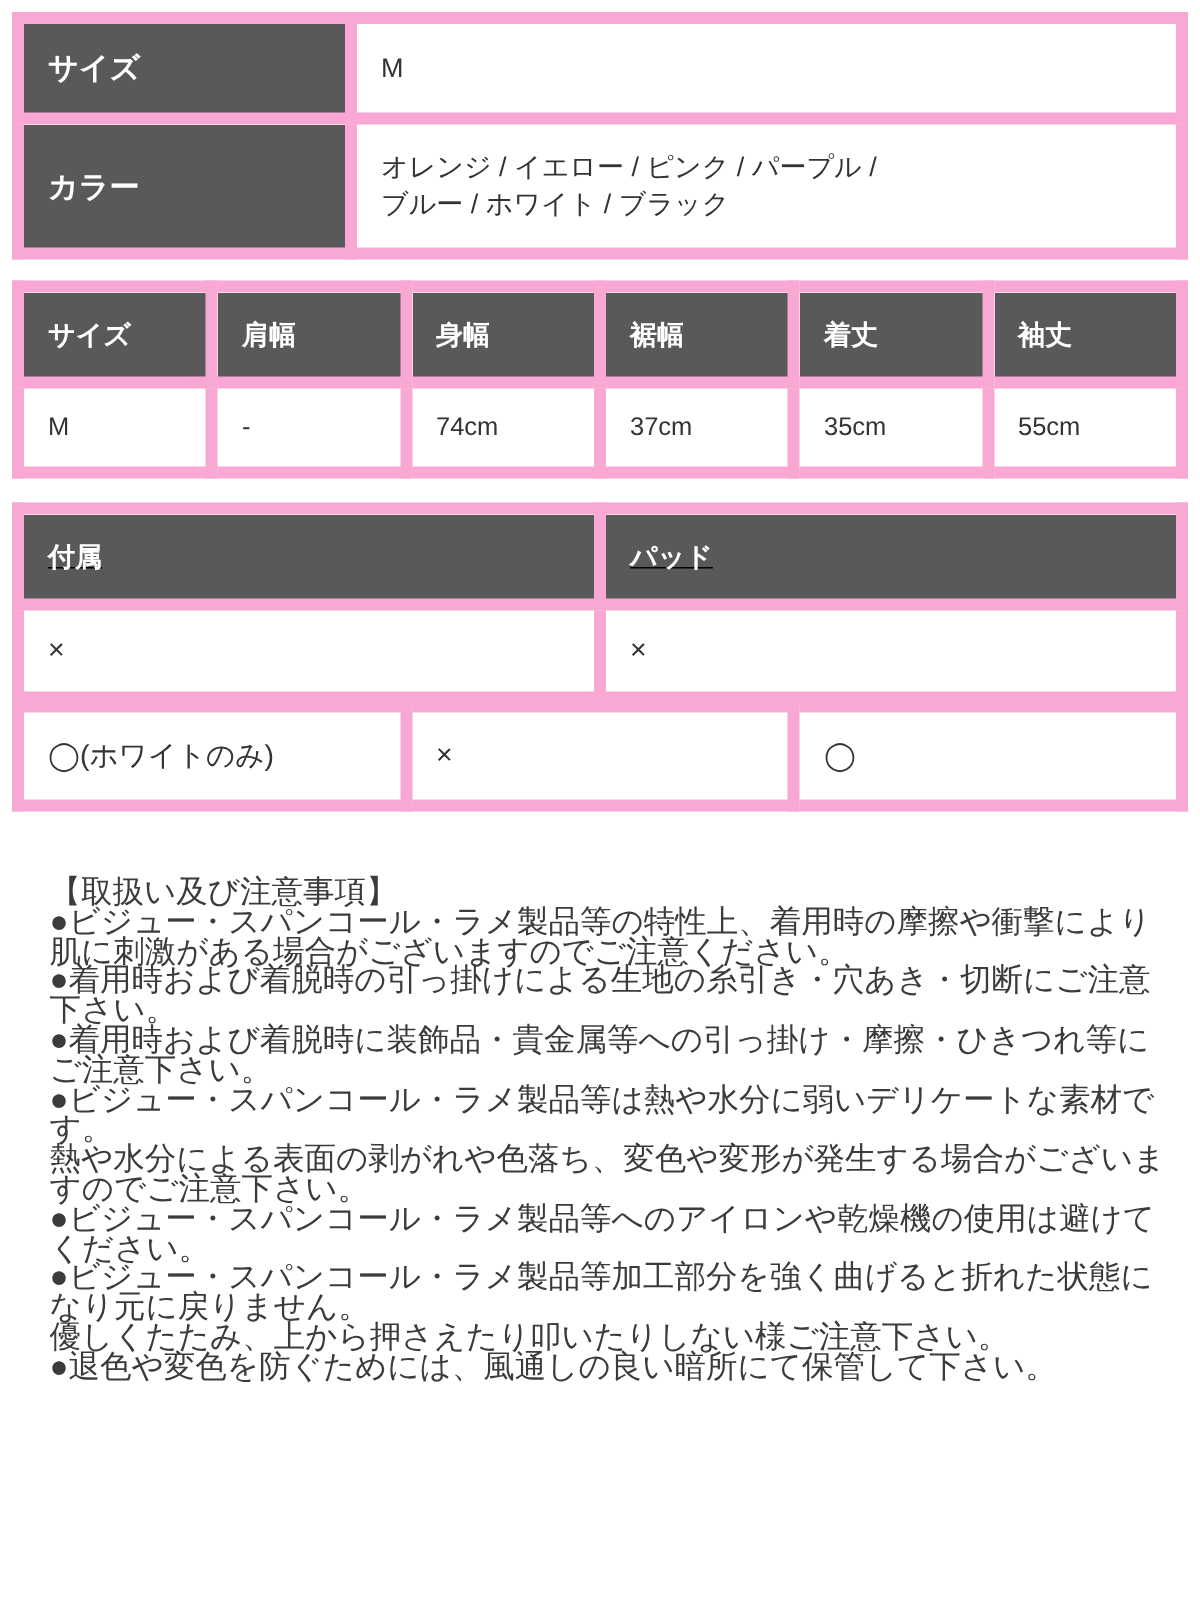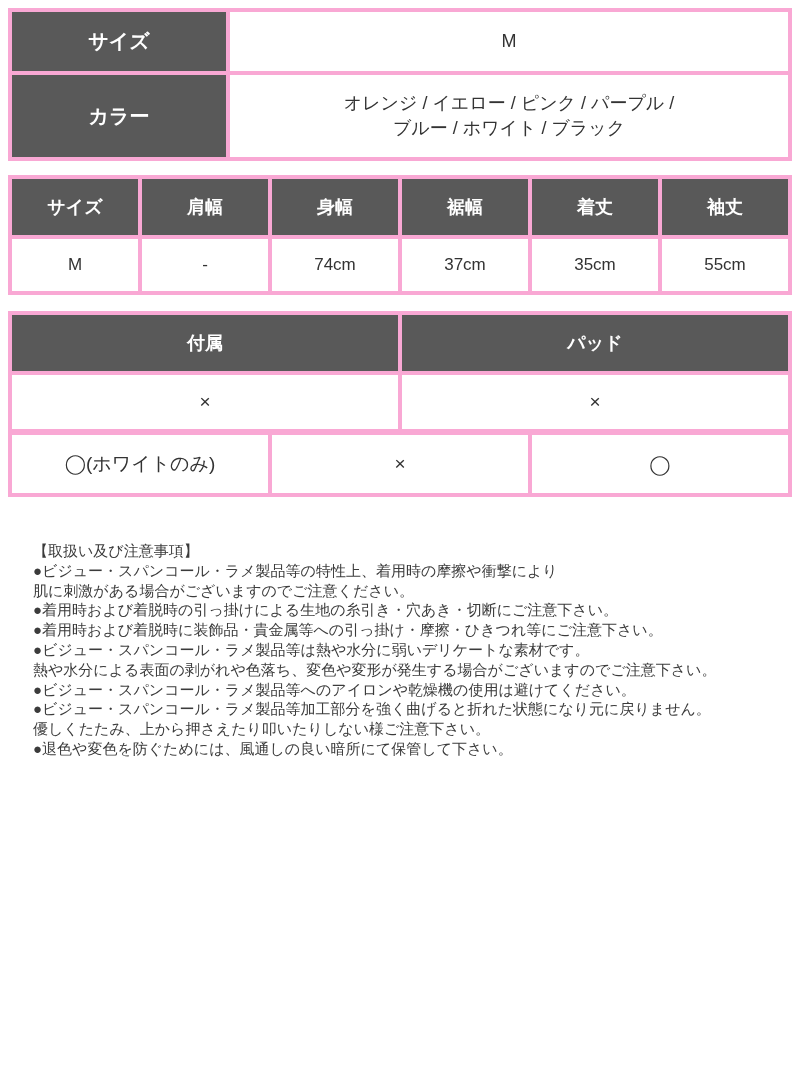--- a/index.html
+++ b/index.html
@@ -14,22 +14,22 @@
   .sheet {
     width: 784px;
     padding: 8px 8px 0 8px;
   }
   table {
     width: 784px;
     border-collapse: collapse;
     table-layout: fixed;
   }
   th, td {
-    border: 4px solid #f9a8d4;
-    text-align: center;
+    border: 8px solid #f9a8d4;
+    text-align: left;
     vertical-align: middle;
     padding: 16px;
     overflow: hidden;
   }
   th {
     background: #595959;
     color: #ffffff;
     font-weight: bold;
   }
   td {
@@ -49,29 +49,29 @@
   .t2 th { font-size: 18px; }
   .t2 td { font-size: 17px; }
   .t2 .hrow { height: 31px; }
   .t2 .vrow { height: 35px; }
 
   
   .t3 { margin-top: 16px; }
   .t4 { margin-top: -2px; }
   .t3 th, .t4 th { font-size: 18px; }
   .t3 td, .t4 td { font-size: 19px; }
-  .t3 .hrow, .t4 .hrow { height: 32px; }
+  .t3 .hrow, .t4 .hrow { height: 32px; text-decoration: underline; }
   .t3 .vrow, .t4 .vrow { height: 36px; }
 
   
   .notes {
     margin: 44px 14px 0 25px;
     width: 752px;
     color: #3b3b3b;
-    font-size: 15px;
+    font-size: 21px;
     line-height: 19.8px;
   }
   .notes-title { white-space: pre-line; }
   .notes-body  { white-space: pre-line; }
 </style>
 </head>
 <body>
 
 <div class="sheet">
 

